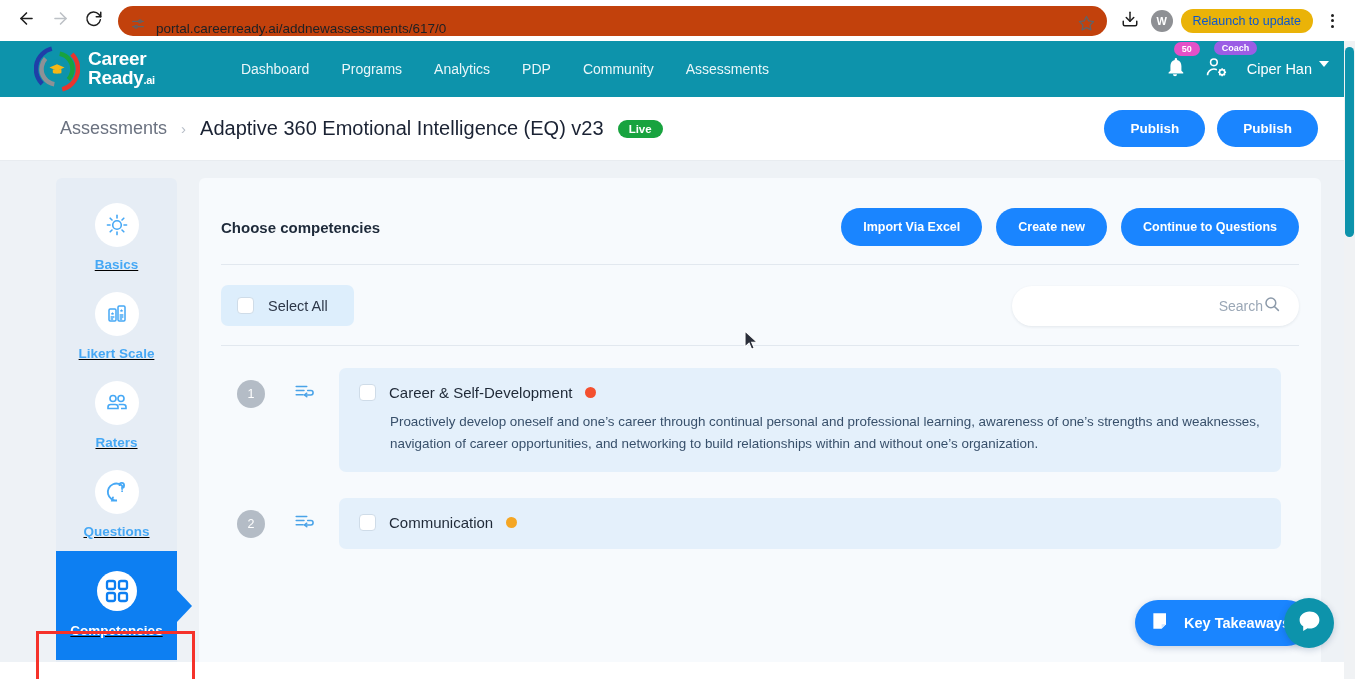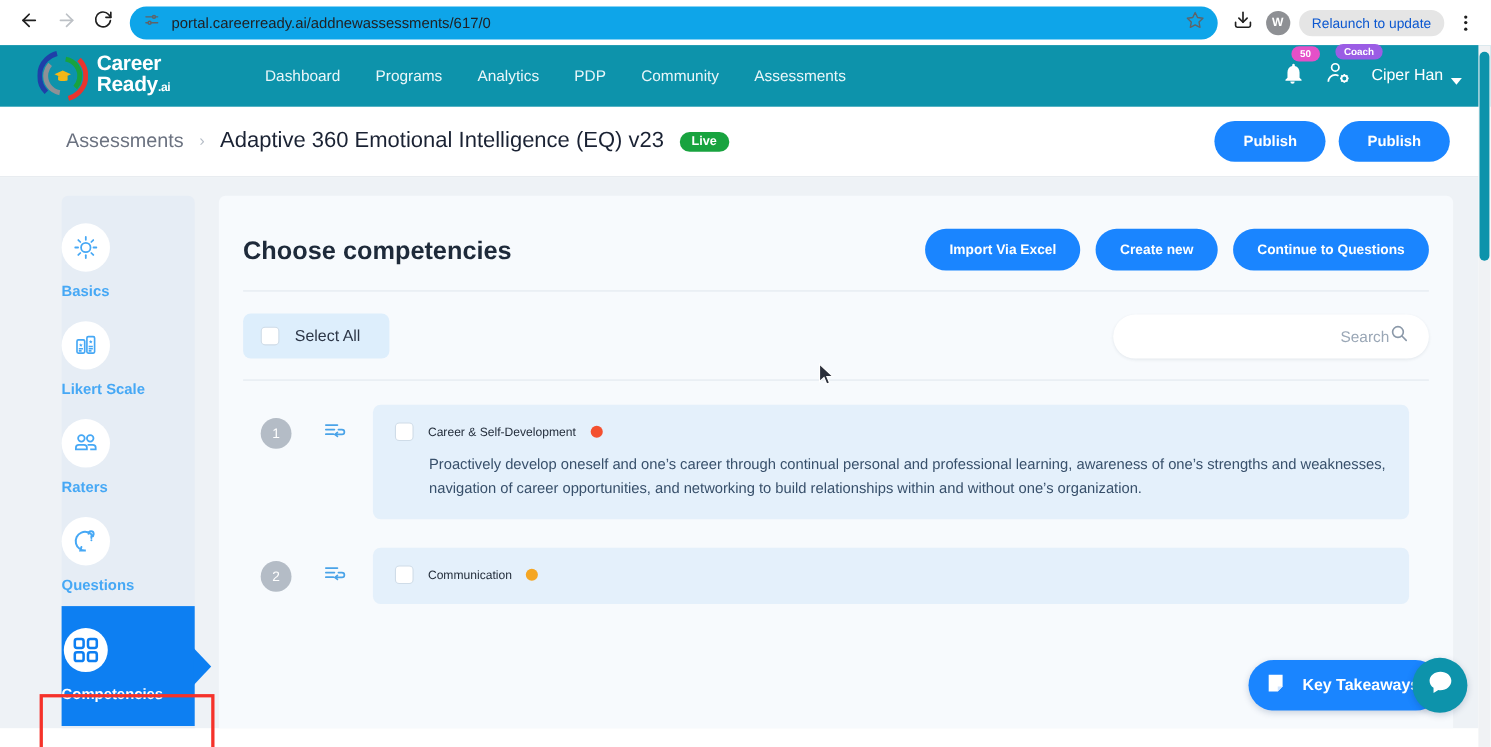--- a/index.html
+++ b/index.html
@@ -22,23 +22,23 @@
   .nav-btn {
     width: 32px; height: 32px;
     display: flex; align-items: center; justify-content: center;
     border-radius: 50%;
     color: #1f1f1f;
   }
   .nav-btn.disabled { color: #bdc1c6; }
   .omnibox {
     flex: 1;
     height: 30px;
-    background: #0ea5e9;
+    background: #c2410c;
     border-radius: 16px;
-    display: flex; align-items: center;
+    display: flex; align-items: flex-end;
     margin: 0 8px 0 6px;
     padding: 0 12px;
     gap: 10px;
     min-width: 0;
   }
   .omnibox-url {
     font-size: 13.5px;
     color: #202124;
     white-space: nowrap;
     overflow: hidden;
@@ -47,21 +47,21 @@
   .star-icon { color: #5f6368; margin-left: auto; }
   .toolbar-right { display: flex; align-items: center; gap: 8px; padding-right: 2px; }
   .dl-icon { width: 26px; height: 26px; display: flex; align-items: center; justify-content: center; color: #1f1f1f; }
   .profile-avatar {
     width: 22px; height: 22px; border-radius: 50%;
     background: #8e9094; color: #fff;
     font-size: 11px; font-weight: bold;
     display: flex; align-items: center; justify-content: center;
   }
   .relaunch-pill {
-    background: #e5e5e5; color: #0b57d0;
+    background: #eab308; color: #0b57d0;
     border-radius: 14px;
     font-size: 12.5px;
     padding: 5px 12px;
     white-space: nowrap;
   }
   .kebab { width: 22px; display: flex; flex-direction: column; align-items: center; gap: 2.5px; }
   .kebab i { width: 3px; height: 3px; background: #1f1f1f; border-radius: 50%; display: block; }
 
   
   .app-header {
@@ -87,21 +87,21 @@
   .icon-badge-wrap { position: relative; display: flex; align-items: center; }
   .badge {
     position: absolute; top: -14px; left: 10px;
     border-radius: 10px;
     font-size: 9px; font-weight: bold; color: #fff;
     padding: 2px 8px;
     white-space: nowrap;
   }
   .badge.pink { background: #e550c8; }
   .badge.purple { background: #9b5de5; }
-  .user-name { color: #ffffff; font-size: 14.5px; display: flex; align-items: flex-end; gap: 7px; }
+  .user-name { color: #ffffff; font-size: 14.5px; display: flex; align-items: flex-start; gap: 7px; }
   .caret-down {
     width: 0; height: 0;
     border-left: 5px solid transparent;
     border-right: 5px solid transparent;
     border-top: 6px solid #ffffff;
   }
 
   
   .page-titlebar {
     height: 64px; width: 1344px;
@@ -141,24 +141,25 @@
   .sidebar {
     width: 121px; margin-left: 56px;
     background: #e6edf5;
     border-radius: 6px 6px 0 0;
     padding-top: 17px;
     flex-shrink: 0;
     position: relative;
     height: 484px;
   }
   .side-item {
-    display: flex; flex-direction: column; 
+    display: flex; flex-direction: column; align-items: center;
     padding: 8px 0 12px 0;
     cursor: pointer;
     position: relative;
+    text-decoration: underline;
   }
   .side-icon-circle {
     width: 44px; height: 44px; border-radius: 50%;
     background: #ffffff;
     display: flex; align-items: center; justify-content: center;
   }
   .side-label { color: #46a8f5; font-size: 13.5px; margin-top: 10px; font-weight: bold; }
   .side-item.active { background: #0d7ff2; width: 121px; padding: 18px 0 22px 0; }
   .side-item.active .side-icon-circle { background: transparent; }
   .side-item.active .side-label { color: #ffffff; }
@@ -181,21 +182,21 @@
     flex: 1;
     margin: 0 23px 0 22px;
     background: #f7fafd;
     border-radius: 6px 6px 0 0;
     padding: 22px 22px 0 22px;
     height: 484px;
     overflow: hidden;
     position: relative;
   }
   .card-head { display: flex; align-items: center; padding: 8px 0 18px 0; }
-  .card-head h2 { font-size: 23px; color: #1e2a3a; font-weight: bold; }
+  .card-head h2 { font-size: 15px; color: #1e2a3a; font-weight: bold; }
   .card-head-actions { margin-left: auto; display: flex; gap: 14px; }
   .btn-sm {
     background: #1a85ff; color: #fff; border: none;
     border-radius: 22px;
     font-size: 12.5px; font-weight: bold;
     padding: 12px 22px;
     cursor: pointer;
     font-family: "Liberation Sans", sans-serif;
     white-space: nowrap;
   }
@@ -251,21 +252,21 @@
   }
   .comp-reorder { margin: 12px 0 0 28px; flex-shrink: 0; }
   .comp-panel {
     flex: 1;
     background: #e4f0fb;
     border-radius: 7px;
     margin-left: 24px; margin-right: 18px;
     padding: 16px 20px 18px 20px;
   }
   .comp-title-row { display: flex; align-items: center; gap: 13px; }
-  .comp-title { font-size: 11px; color: #1f2937; }
+  .comp-title { font-size: 15px; color: #1f2937; }
   .dot { width: 11px; height: 11px; border-radius: 50%; display: inline-block; }
   .comp-desc {
     margin-top: 10px; margin-left: 31px;
     font-size: 13.4px; line-height: 1.62;
     color: #38506b;
   }
 
   
   .key-takeaways {
     position: absolute;

